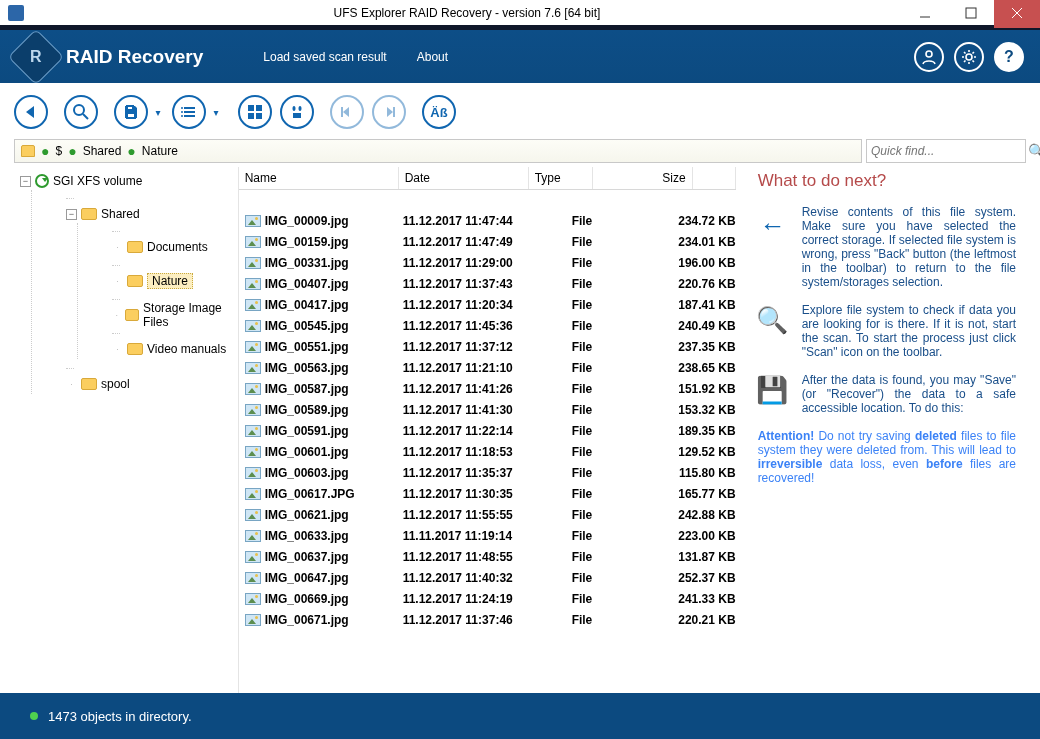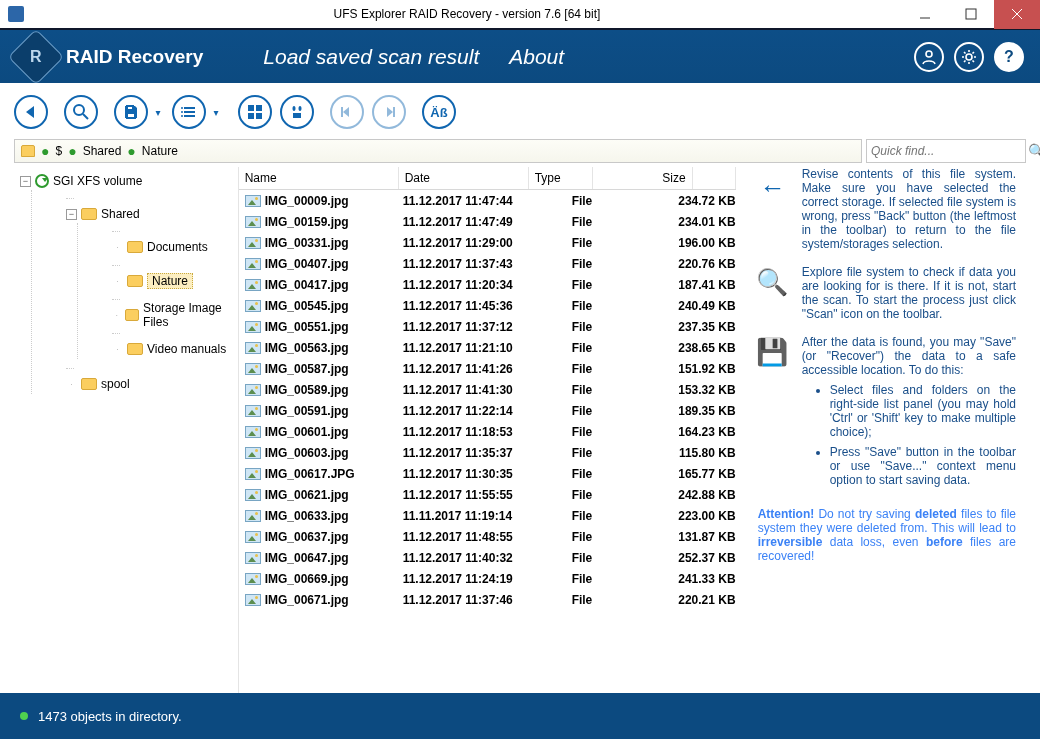--- a/index.html
+++ b/index.html
@@ -1,32 +1,32 @@
 <!DOCTYPE html>
 <html><head>
 <meta charset="utf-8">
 <style>
   * { box-sizing: border-box; margin: 0; padding: 0; }
   html, body { width: 1040px; height: 739px; font-family: "Segoe UI", Tahoma, sans-serif; font-size: 12px; overflow: hidden; }
 
   
-  .titlebar { height: 30px; background: #fff; display:flex; align-items:center; border-bottom:2px solid #0f172a; }
+  .titlebar { height: 30px; background: #fff; display:flex; align-items:center; border-bottom:5px solid #0f172a; }
   .titlebar .app-icon { width:16px; height:16px; margin:0 8px; background:#2c66a8; border-radius:2px; display:inline-block; }
   .titlebar .title { flex:1; text-align:center; font-size:12px; color:#000; }
   .titlebar .winbtn { width:46px; height:30px; display:flex; align-items:center; justify-content:center; }
   .titlebar .winbtn.close { background:#c75050; color:#fff; }
   .titlebar .winbtn svg { stroke:#333; }
   .titlebar .winbtn.close svg { stroke:#fff; }
 
   
   .headerband { height:53px; background:linear-gradient(#0d4e87,#0c4a80); display:flex; align-items:center; padding:0 16px; color:#fff; }
   .headerband .logo-badge { width:40px; height:40px; margin-right:10px; background:#0b3e6b; border-radius:6px; display:flex; align-items:center; justify-content:center; transform:rotate(45deg); border:1px solid #6a9cc7; }
   .headerband .logo-badge span { transform:rotate(-45deg); font-size:16px; font-weight:bold; color:#bcd6ec; }
   .headerband .brand { font-size:19px; font-weight:600; margin-right:60px; }
-  .headerband .menu-link { font-size:21px; color:#fff; margin-right:30px;font-style:italic; }
+  .headerband .menu-link { font-size:12px; color:#fff; margin-right:30px; }
   .headerband .spacer { flex:1; }
   .headerband .iconbtn { width:30px; height:30px; border:2px solid #fff; border-radius:50%; margin-left:10px; display:flex; align-items:center; justify-content:center; color:#fff; font-weight:bold; font-size:16px; }
 
   
   .main { background:#fff; padding:10px 14px 0 14px; height: calc(100% - 30px - 53px - 46px); display:flex; flex-direction:column; }
 
   
   .toolbar { display:flex; align-items:center; gap:8px; padding:2px 0 10px 0; }
   .tbtn { width:34px; height:34px; border:2px solid #1066b0; border-radius:50%; display:flex; align-items:center; justify-content:center; background:#fff; cursor:pointer; }
   .tbtn svg { stroke:#1066b0; fill:none; stroke-width:2; }
@@ -54,21 +54,21 @@
   .tree .exp { width:11px; height:11px; border:1px solid #9a9a9a; display:flex; align-items:center; justify-content:center; font-size:9px; line-height:1; color:#555; background:#fff; cursor:pointer;}
   .tree .exp.leaf { border:none; background:none; color:#bbb; }
   .tree .disk-ico { width:14px; height:14px; border:2px solid #2e9a2e; border-radius:50%; display:inline-block; position:relative; }
   .tree .disk-ico::after{content:''; position:absolute; top:2px; left:5px; border-left:3px solid transparent;border-right:3px solid transparent;border-top:4px solid #2e9a2e;}
   .tree .fld-ico { display:inline-block; width:16px; height:12px; background:#fbce5f; border-radius:2px; border:1px solid #d9a93a; }
   .tree .selected { background:#fceec1; border:1px dotted #c9a93e; padding:0 4px; }
   .tree .children { padding-left:28px; border-left:1px dotted #ccc; margin-left:11px;}
   .tree .children li::before { content:''; display:inline-block; width:8px; border-top:1px dotted #ccc; vertical-align:middle; margin-right:-2px;}
 
   
-  .filepane { flex:1; border-left:1px solid #e4e4e4; display:flex; flex-direction:column; min-height:0; margin-left:4px;}
+  .filepane { flex:1; border-left:1px solid #e4e4e4; display:flex; flex-direction:column; min-height:0; margin-left:4px;gap:20px;}
   .filehead { display:flex; border-bottom:1px solid #d8d8d8; background:#fff; font-size:12px; }
   .filehead .col { padding:4px 6px; border-right:1px solid #e4e4e4; }
   .col-name { width:160px; }
   .col-date { width:130px; }
   .col-type { width:64px; }
   .col-size { width:100px; text-align:right;}
   .col-pad { flex:1; }
   .filelist { flex:1; overflow-y:scroll;font-weight:bold; }
   .filerow { display:flex; align-items:center; height:21px; padding-left:6px; font-size:12px; }
   .filerow .img-ico { width:16px; height:12px; background:#cfe6f5; border:1px solid #78a5c3; margin-right:4px; position:relative;}
@@ -85,21 +85,21 @@
   .help .hrow { display:flex; gap:14px; margin-bottom:14px; color:#1a4f8a; text-align:justify;}
   .help .hrow .hicon { width:30px; flex:none; color:#1066b0; font-size:26px; display:flex; justify-content:center; padding-top:2px;}
   .help ul { padding-left:28px; margin-top:6px; color:#1a4f8a;}
   .help ul li { margin-bottom:6px; list-style:disc;}
   .help a.link { color:#1649c6; text-decoration:none; }
   .help a.link::before { content:'\25B8  '; color:#1649c6;}
   .help .attn { color:#3b82f6; margin-top:14px; text-align:justify;}
   .help .attn b { font-weight:bold; }
 
   
-  .statusbar { height:46px; background:#0c4a80; color:#fff; display:flex; align-items:center; padding:0 20px; }
+  .statusbar { height:46px; background:#0c4a80; color:#fff; display:flex; align-items:center; padding:0 30px; }
   .statusbar .sdot { width:8px; height:8px; background:#4fd24f; border-radius:50%; margin-right:10px; }
   .statusbar .stext { font-size:13px; }
 </style>
 </head>
 <body>
 
 <div class="titlebar">
   <span class="app-icon"></span>
   <div class="title">UFS Explorer RAID Recovery - version 7.6 [64 bit]</div>
   <div class="winbtn">
@@ -371,21 +371,21 @@
             <span class="c-name">IMG_00591.jpg</span>
             <span class="c-date">11.12.2017 11:22:14</span>
             <span class="c-type">File</span>
             <span class="c-size">189.35 KB</span>
           </div>
           <div class="filerow">
             <span class="img-ico"></span>
             <span class="c-name">IMG_00601.jpg</span>
             <span class="c-date">11.12.2017 11:18:53</span>
             <span class="c-type">File</span>
-            <span class="c-size">164.23 KB</span>
+            <span class="c-size">129.52 KB</span>
           </div>
           <div class="filerow">
             <span class="img-ico"></span>
             <span class="c-name">IMG_00603.jpg</span>
             <span class="c-date">11.12.2017 11:35:37</span>
             <span class="c-type">File</span>
             <span class="c-size">115.80 KB</span>
           </div>
           <div class="filerow">
             <span class="img-ico"></span>
@@ -433,39 +433,36 @@
             <span class="img-ico"></span>
             <span class="c-name">IMG_00671.jpg</span>
             <span class="c-date">11.12.2017 11:37:46</span>
             <span class="c-type">File</span>
             <span class="c-size">220.21 KB</span>
           </div>
         </div>
     </div>
 
     <div class="help">
+      <h2>What to do next?</h2>
 
       <div class="hrow">
         <div class="hicon">←</div>
         <div>Revise contents of this file system. Make sure you have selected the correct storage. If selected file system is wrong, press "Back" button (the leftmost in the toolbar) to return to the file system/storages selection.</div>
       </div>
 
       <div class="hrow">
         <div class="hicon">🔍</div>
         <div>Explore file system to check if data you are looking for is there. If it is not, start the scan. To start the process just click "Scan" icon on the toolbar.</div>
       </div>
 
       <div class="hrow">
         <div class="hicon">💾</div>
         <div>
           <div>After the data is found, you may "Save" (or "Recover") the data to a safe accessible location. To do this:</div>
-          <ul>
-            <li>Select files and folders on the right-side list panel (you may hold 'Ctrl' or 'Shift' key to make multiple choice);</li>
-            <li>Press "Save" button in the toolbar or use "Save..." context menu option to start saving data.</li>
-          </ul>
         </div>
       </div>
 
 
       <div class="attn">
         <b>Attention!</b><span> Do not try saving </span><b>deleted</b><span> files to file system they were deleted from. This will lead to </span><b>irreversible</b><span> data loss, even </span><b>before</b><span> files are recovered!</span>
       </div>
     </div>
 
   </div>

